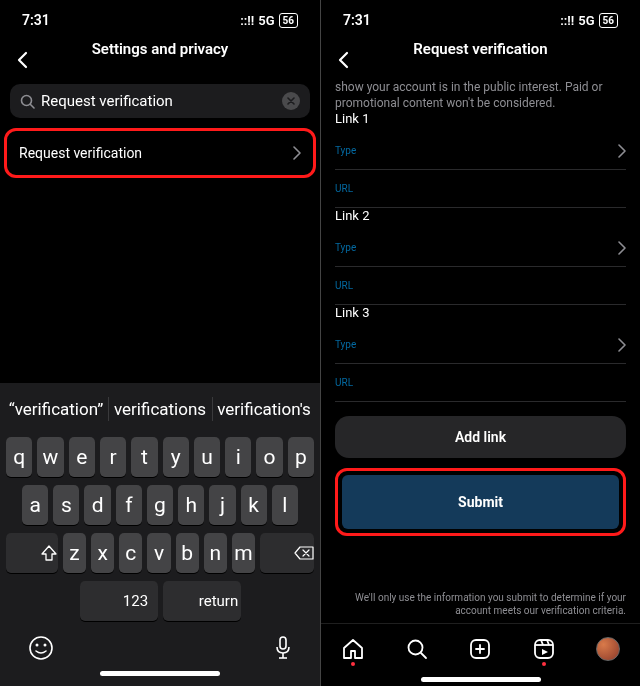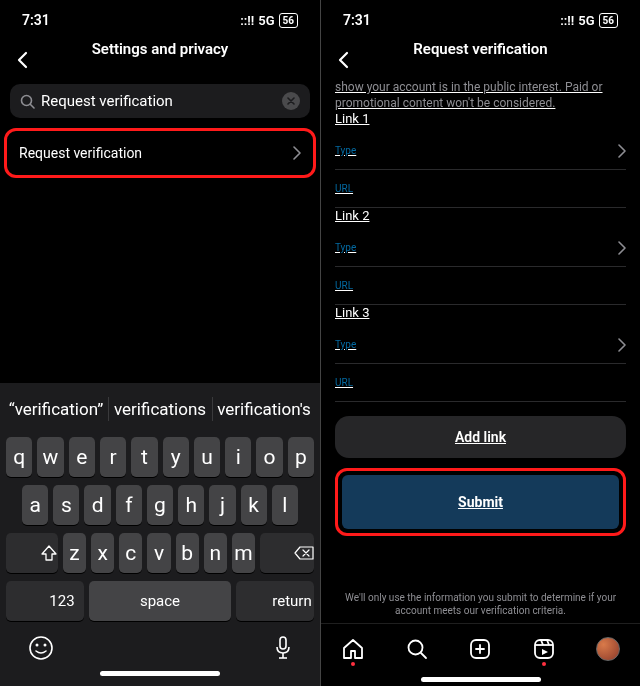--- a/index.html
+++ b/index.html
@@ -13,29 +13,29 @@
   .nav-back { position:absolute; left:10px; top:8px; width:24px; height:24px; display:flex; align-items:center; justify-content:center; }
   .nav-title { font-size:15px; font-weight:600; }
   .search-wrap { padding:4px 10px; }
   .search-field { background:#1c1c1e; border-radius:10px; height:34px; display:flex; align-items:center; padding:0 10px; gap:6px; }
   .search-field input { flex:1; background:transparent; border:none; color:#fff; font-size:15px; outline:none; }
   .search-clear { width:18px; height:18px; border-radius:50%; background:#4a4a4c; color:#bbb; display:flex; align-items:center; justify-content:center; font-size:11px; }
   .highlight-box { border:3px solid #ff1a1a; border-radius:12px; }
   .result-row { margin:6px 4px 0 4px; padding:14px 12px; display:flex; align-items:center; justify-content:space-between; }
   .result-row span.label { font-size:14px; }
   .chev { color:#8e8e93; }
-  .content-scroll { flex:1; overflow:hidden; padding:0 14px; font-size:14px;text-decoration:underline; }
+  .content-scroll { flex:1; overflow:hidden; padding:0 14px; font-size:14px; }
   .help-text { color:#8e8e93; font-size:12px; line-height:1.3; }
   .link-label { font-size:13px; margin-top:0; margin-bottom:6px; }
   .field-row { display:flex; align-items:center; justify-content:space-between; height:38px; border-bottom:1px solid #2a2a2c; color:#0369a1; font-size:10px; }
   .btn { width:100%; height:42px; border-radius:14px; display:flex; align-items:center; justify-content:center; font-size:14px; font-weight:600; margin-top:14px; }
   .btn-secondary { background:#262628; color:#fff; }
   .btn-primary-wrap { margin:10px 0 6px 0; padding:4px; }
   .btn-primary { background:#143a5a; color:#fff; height:54px; border-radius:6px; display:flex; align-items:center; justify-content:center; font-size:14px; font-weight:700; }
-  .footer-text { color:#8e8e93; font-size:10px; text-align:center; line-height:1.3; padding:0 14px 6px 14px; }
+  .footer-text { color:#8e8e93; font-size:10px; text-align:right; line-height:1.3; padding:0 14px 6px 14px; }
   .tab-bar { height:50px; border-top:1px solid #1f1f1f; display:flex; align-items:center; justify-content:space-around; }
   .tab-bar .tab { width:26px; height:26px; display:flex; align-items:center; justify-content:center; position:relative; }
   .tab .dot { position:absolute; bottom:-4px; left:50%; transform:translateX(-50%); width:4px; height:4px; background:#ff3040; border-radius:50%; }
   .avatar { width:24px; height:24px; border-radius:50%; background:radial-gradient(circle at 30% 30%, #d97a4a, #8b3a2a); border:1px solid #666; }
   
   .kb { background:#1c1c1e; padding:6px 4px 6px 4px; }
   .sugg-bar { display:flex; height:40px; }
   .sugg { flex:1; display:flex; align-items:center; justify-content:center; color:#fff; font-size:17px; position:relative; }
   .sugg + .sugg::before { content:""; position:absolute; left:0; top:8px; bottom:8px; width:1px; background:#3a3a3c; }
   .kb-rows { padding:0 2px; }
@@ -139,21 +139,20 @@
           </div>
         <div class="key key-dark key-wide">
           <svg width="20" height="14" viewBox="0 0 20 14">
               <path d="M6 1 L19 1 L19 13 L6 13 L1 7 Z" stroke="#fff" stroke-width="1.2" fill="none" stroke-linejoin="round"></path>
               <path d="M9 4 L15 10 M15 4 L9 10" stroke="#fff" stroke-width="1.2" stroke-linecap="round"></path>
             </svg>
         </div>
       </div>
       <div class="kb-row">
         <div class="key key-dark" style="flex:0 0 78px;font-size:15px;">123</div>
-        <div class="key key-space" style="font-size:15px;">space</div>
         <div class="key key-dark" style="flex:0 0 78px;font-size:15px;">return</div>
       </div>
     </div>
     <div class="kb-bottom">
       <div>
         <svg width="26" height="26" viewBox="0 0 26 26">
             <circle cx="13" cy="13" r="11" stroke="#fff" stroke-width="1.6" fill="none"></circle>
             <circle cx="9" cy="10" r="1.5" fill="#fff"></circle>
             <circle cx="17" cy="10" r="1.5" fill="#fff"></circle>
             <path d="M8 16 Q13 20 18 16" stroke="#fff" stroke-width="1.6" fill="none" stroke-linecap="round"></path>

